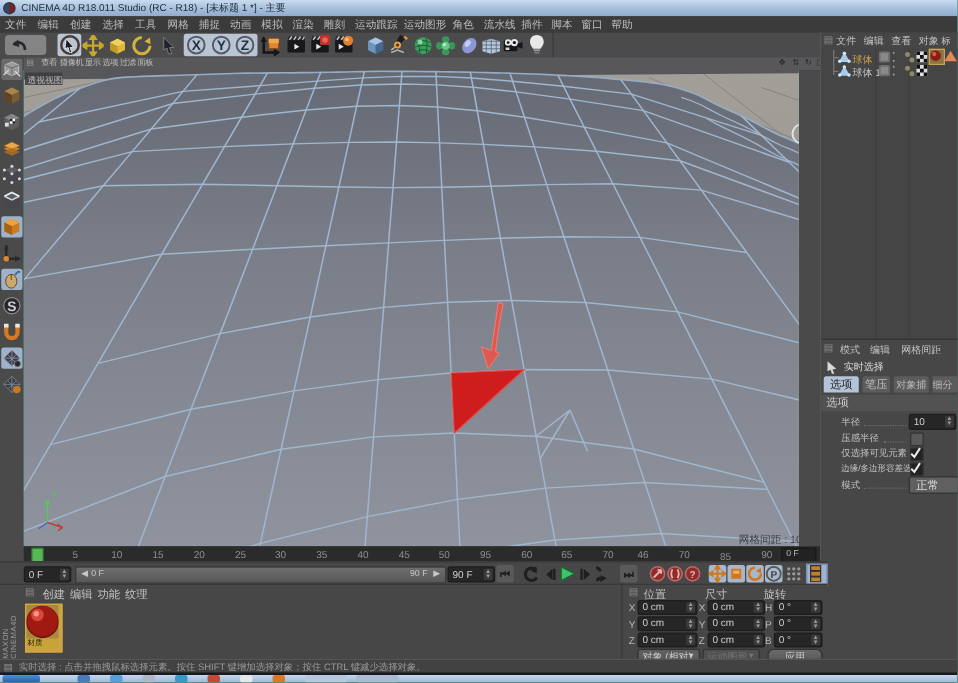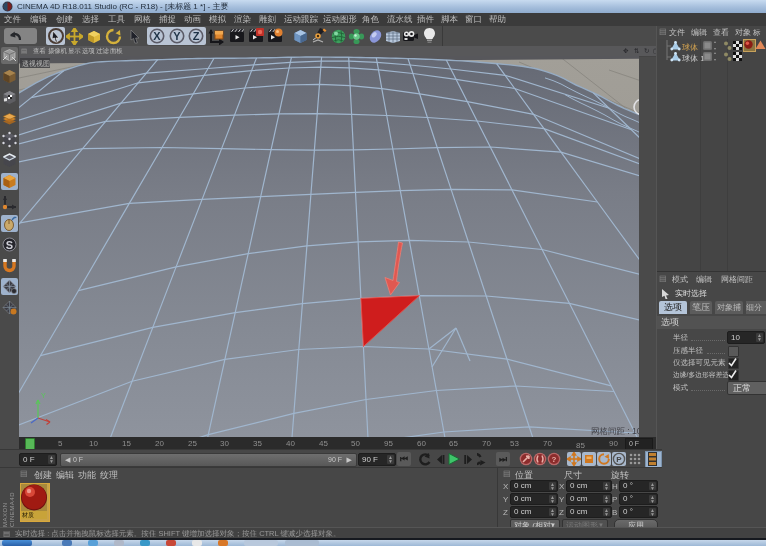--- a/index.html
+++ b/index.html
@@ -468,21 +468,21 @@
     <span class="abs" style="left:169px;top:2px">25</span>
     <span class="abs" style="left:201px;top:2px">30</span>
     <span class="abs" style="left:234px;top:2px">35</span>
     <span class="abs" style="left:267px;top:2px">40</span>
     <span class="abs" style="left:300px;top:2px">45</span>
     <span class="abs" style="left:332px;top:2px">50</span>
     <span class="abs" style="left:365px;top:2px">95</span>
     <span class="abs" style="left:398px;top:2px">60</span>
     <span class="abs" style="left:430px;top:2px">65</span>
     <span class="abs" style="left:463px;top:2px">70</span>
-    <span class="abs" style="left:491px;top:2px">53</span>
+    <span class="abs" style="left:491px;top:2px">46</span>
     <span class="abs" style="left:524px;top:2px">70</span>
     <span class="abs" style="left:557px;top:4px">85</span>
     <span class="abs" style="left:590px;top:2px">90</span>
  <div class="abs" style="left:606px;top:1px;width:26px;height:10px;background:#222;border:1px solid #1a1a1a;color:#bbb;font-size:7px;line-height:10px"><span style="margin-left:3px">0 F</span></div>
 </div>
 <div class="abs" id="transport">
  <div class="field" style="left:19px;top:3px;width:36px;height:11px;line-height:11px"><span style="margin-left:3px">0 F</span><span class="spin">▲<br>▼</span></div>
  <div class="abs" style="left:60px;top:3px;width:295px;height:12px;background:linear-gradient(#6e6e6e,#585858);border:1px solid #3a3a3a;border-radius:2px;color:#c8c8c8;font-size:7px;line-height:12px">
       <span style="position:absolute;left:4px">◀</span>
       <span style="position:absolute;left:12px">0 F</span>

